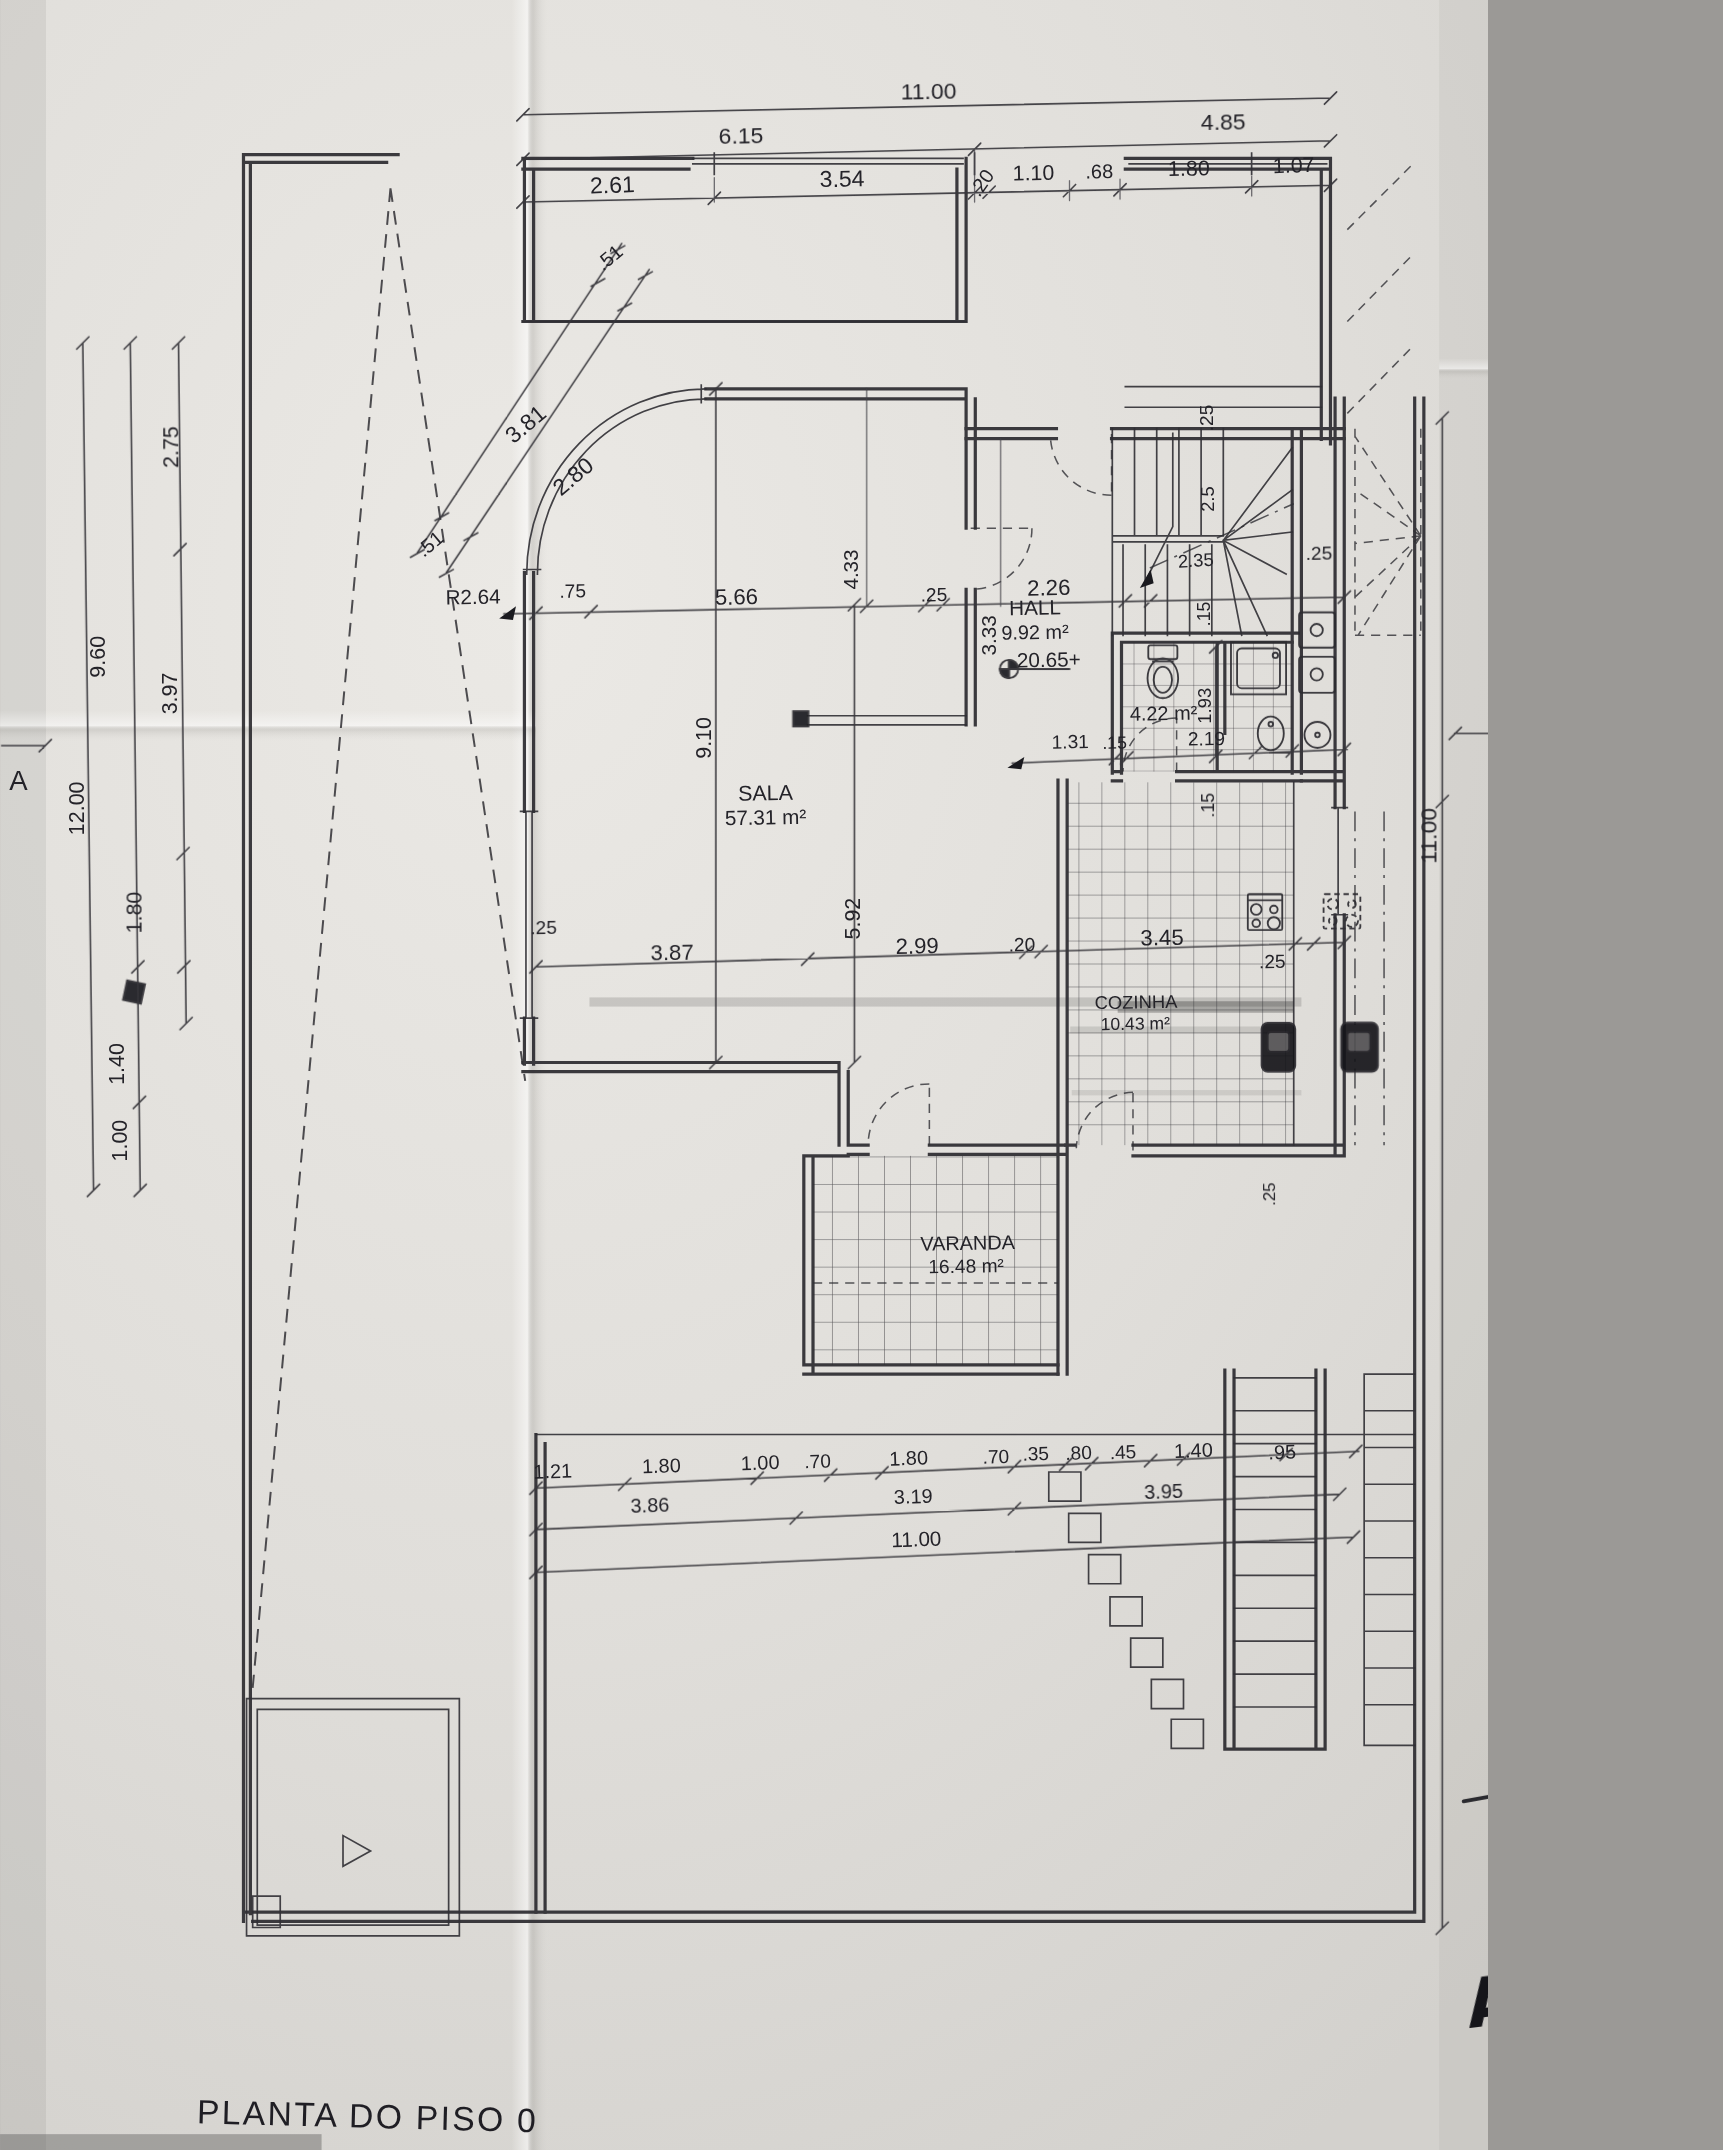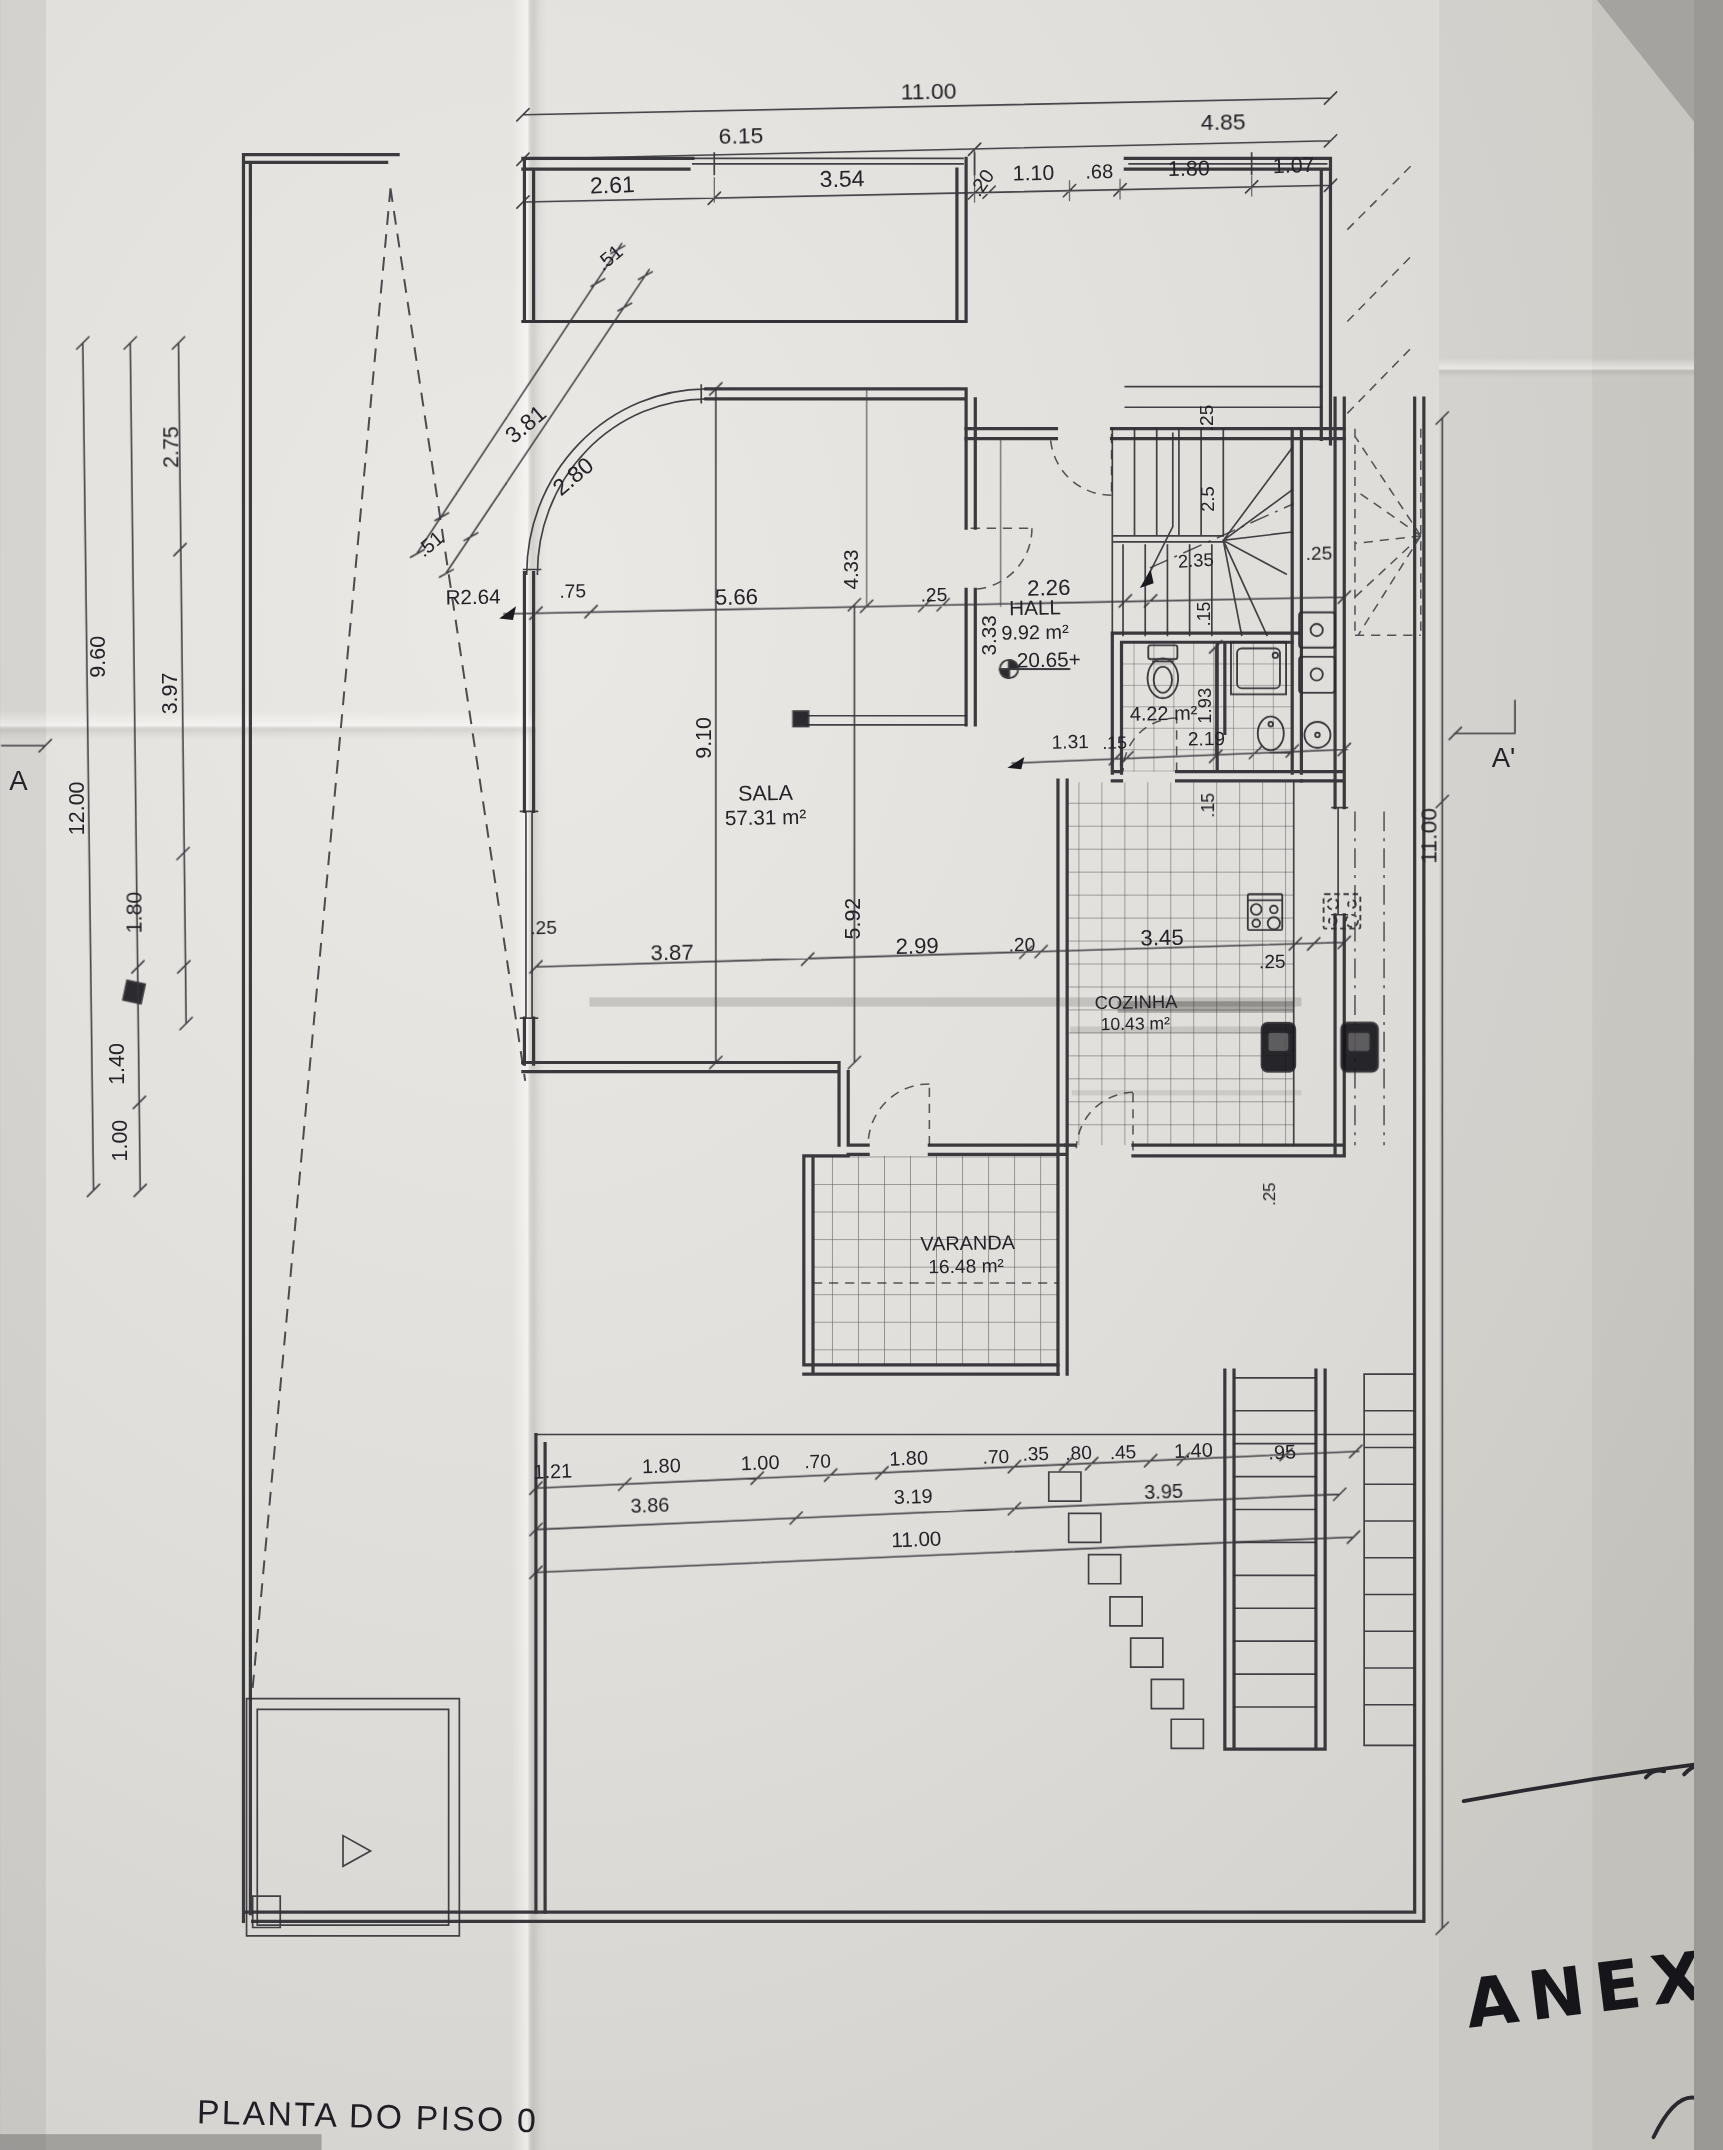--- a/index.html
+++ b/index.html
@@ -1,16 +1,16 @@
 <!DOCTYPE html>
 <html style="font-size:12.2px"><head>
 <meta charset="utf-8">
 <style>
   html,body{margin:0;padding:0;background:#9b9996;}
-  .page{width:1694px;height:2151px;position:relative;overflow:hidden;}
+  .page{width:1488px;height:2151px;position:relative;overflow:hidden;}
   svg{display:block;}
   svg text{font-family:"Liberation Sans",sans-serif;fill:#242329;}
   svg text.title{letter-spacing:3px;fill:#1f1e24;}
   svg text.hand{font-family:"DejaVu Sans",sans-serif;font-weight:700;fill:#15151a;letter-spacing:14px;}
   .w{stroke:#2c2b30;stroke-width:4.2;fill:none;stroke-linecap:square;opacity:.92;}
   .t{stroke:#302f34;stroke-width:2.2;fill:none;stroke-linecap:square;opacity:.9;}
   .dim{stroke:#38373c;stroke-width:2.1;fill:none;stroke-linecap:round;opacity:.95;}
   .ext{stroke:#45444a;stroke-width:1.7;fill:none;opacity:.8;}
   .dsh{stroke:#302f34;stroke-width:2.6;fill:none;stroke-dasharray:18 12;opacity:.85;}
   .dshf{stroke:#302f34;stroke-width:2;fill:none;stroke-dasharray:12 9;opacity:.8;}

